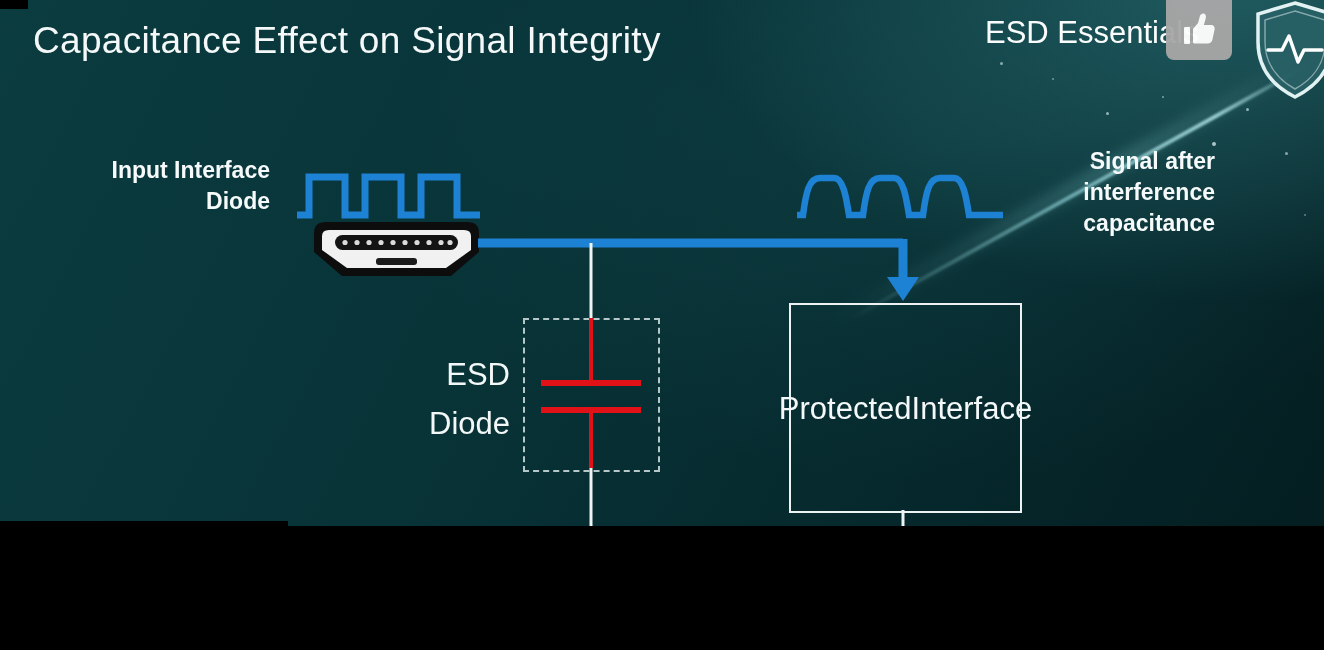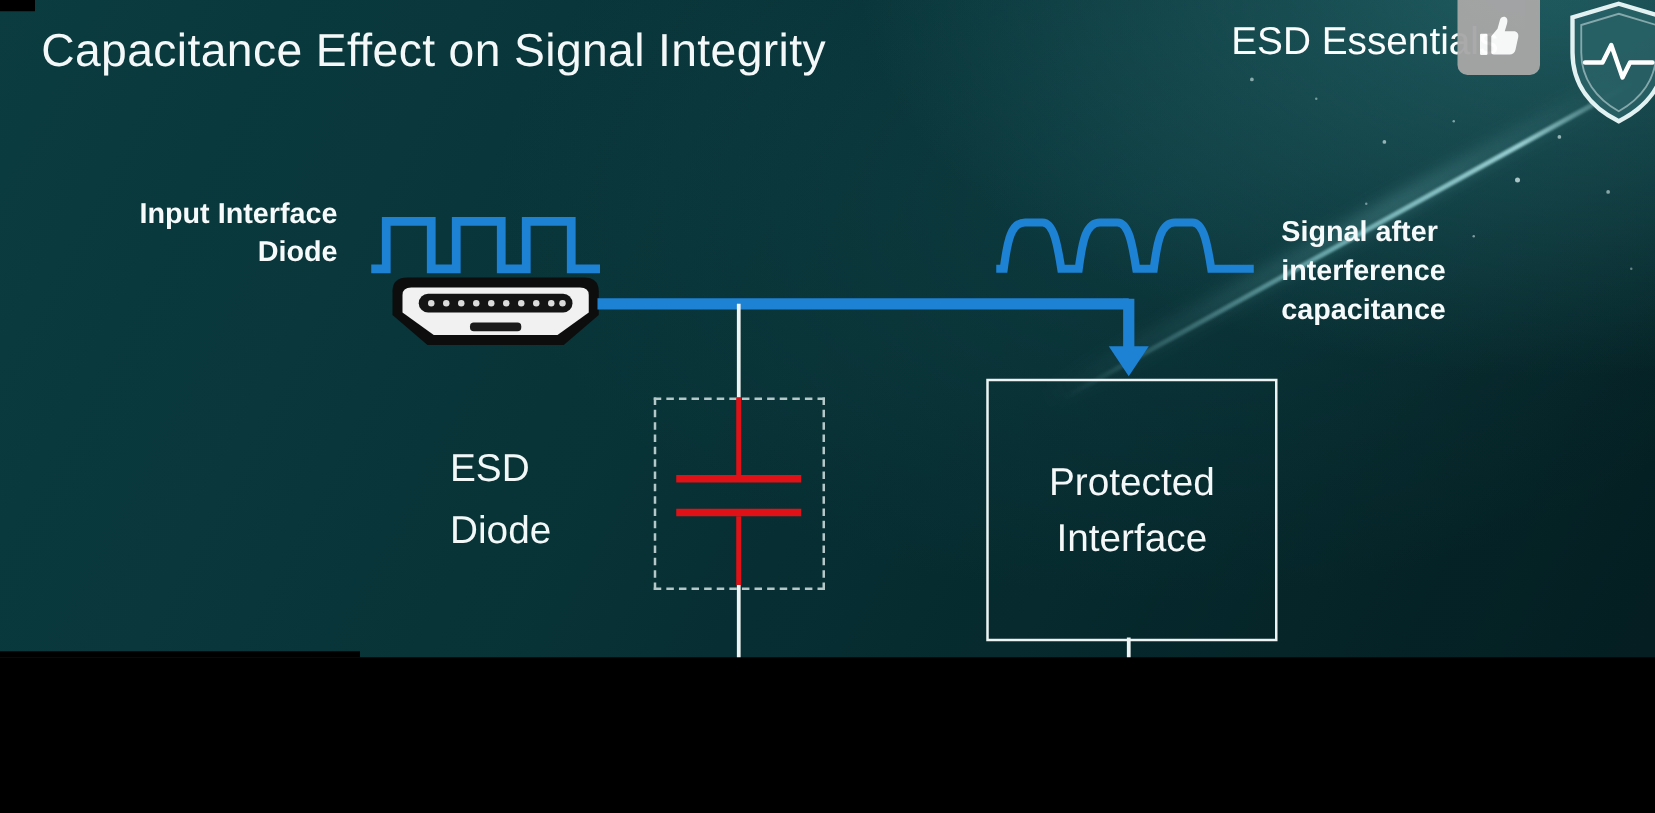--- a/index.html
+++ b/index.html
@@ -9,26 +9,26 @@
     background:
       radial-gradient(900px 520px at 94% -4%, rgba(52,132,138,.55), rgba(52,132,138,0) 62%),
       radial-gradient(760px 460px at 70% 30%, rgba(30,96,102,.25), rgba(30,96,102,0) 70%),
       linear-gradient(118deg,#0b3c40 0%,#083438 38%,#062a2e 68%,#041e21 100%);
   }
   .abs{position:absolute;}
   .title{left:33px;top:20px;font-size:37px;font-weight:400;color:#f4f8f8;letter-spacing:.3px;}
   .brand{left:985px;top:15px;font-size:31px;font-weight:400;color:#fbfdfd;}
   .lbl{font-weight:700;font-size:23px;line-height:31px;color:#f6fafa;}
   .lbl-input{left:40px;top:155px;width:230px;text-align:right;}
-  .lbl-output{left:1025px;top:146px;width:190px;text-align:left;margin-top:24px;}
-  .lbl-esd{left:360px;top:350px;width:150px;font-weight:400;font-size:31px;line-height:49px;color:#f2f7f7;}
+  .lbl-output{left:1025px;top:146px;width:190px;text-align:right;}
+  .lbl-esd{left:360px;top:350px;width:150px;text-align:right;font-weight:400;font-size:31px;line-height:49px;color:#f2f7f7;}
   .dashed-box{left:523px;top:318px;width:133px;height:150px;border:2px dashed rgba(225,238,238,.8);}
   .pbox{
     left:789px;top:303px;width:229px;height:206px;border:2.5px solid #edf3f3;
-    display:flex;flex-direction:column;align-items:center;justify-content:center;
+    display:flex;flex-direction:row;align-items:center;justify-content:center;
     font-size:31px;line-height:45px;color:#f4f8f8;
   }
   .thumb-wrap{left:1166px;top:0;width:66px;height:60px;background:#a7a7a7;border-radius:0 0 8px 8px;opacity:.96;
     display:flex;align-items:center;justify-content:center;}
   .shield-wrap{left:1252px;top:0;width:86px;height:102px;}
   .beam{left:818px;top:190px;width:522px;height:4px;border-radius:3px;
     background:linear-gradient(to right, rgba(150,225,230,0) 0%, rgba(160,230,235,.55) 45%, rgba(190,245,248,.75) 80%, rgba(190,245,248,0) 100%);
     transform:rotate(-29deg);filter:blur(1px);}
   .beam2{left:800px;top:182px;width:540px;height:16px;border-radius:10px;
     background:linear-gradient(to right, rgba(140,220,226,0) 0%, rgba(150,225,230,.22) 60%, rgba(150,225,230,0) 100%);

